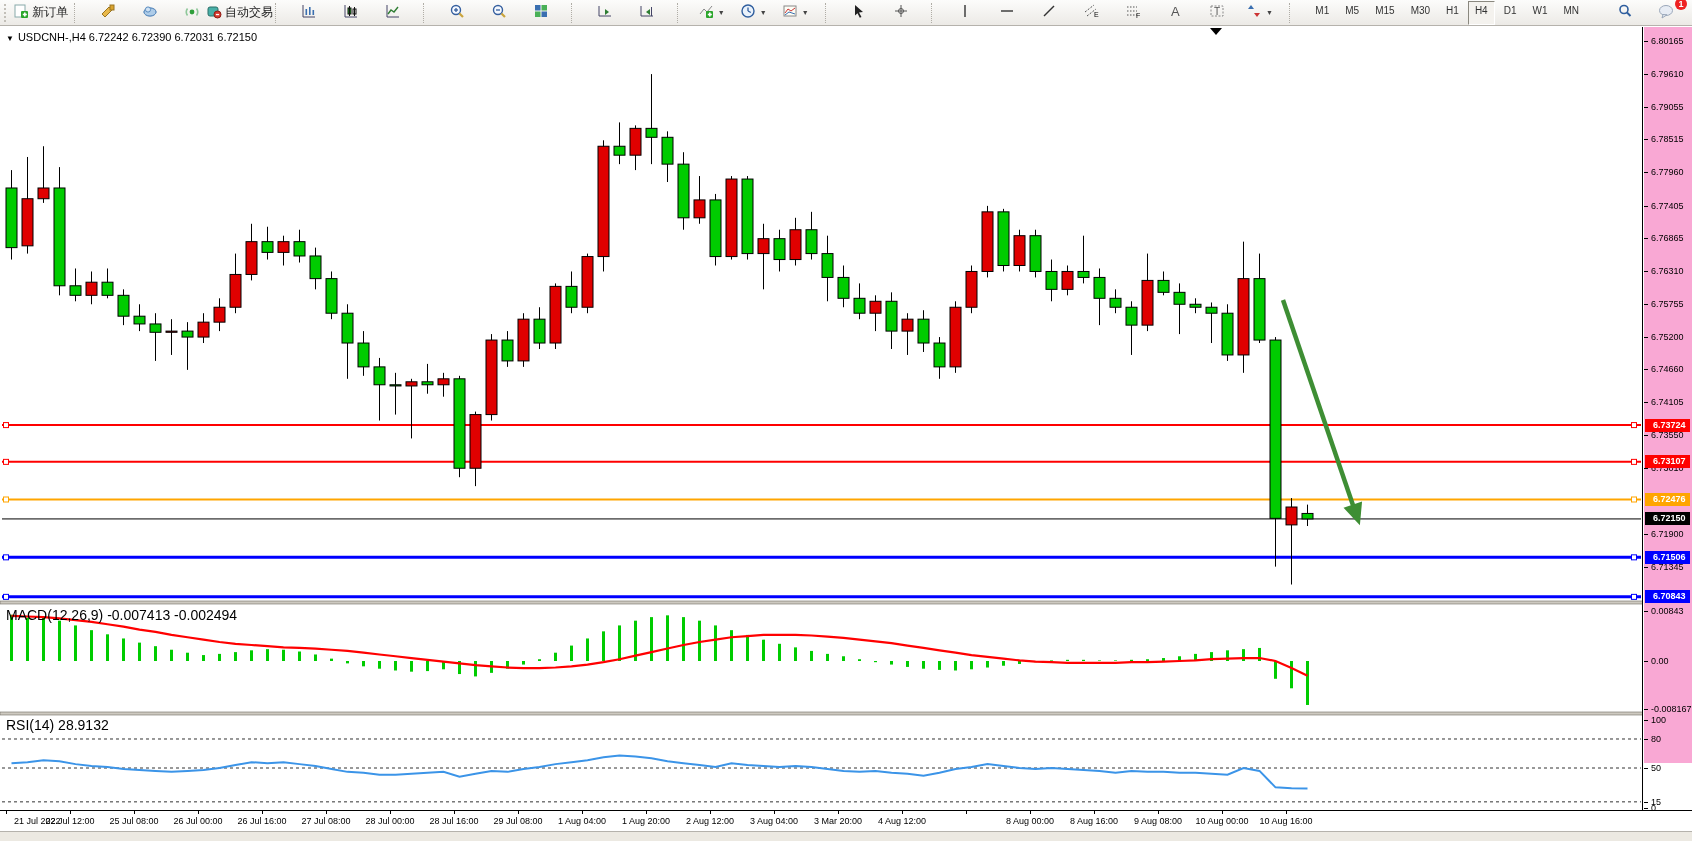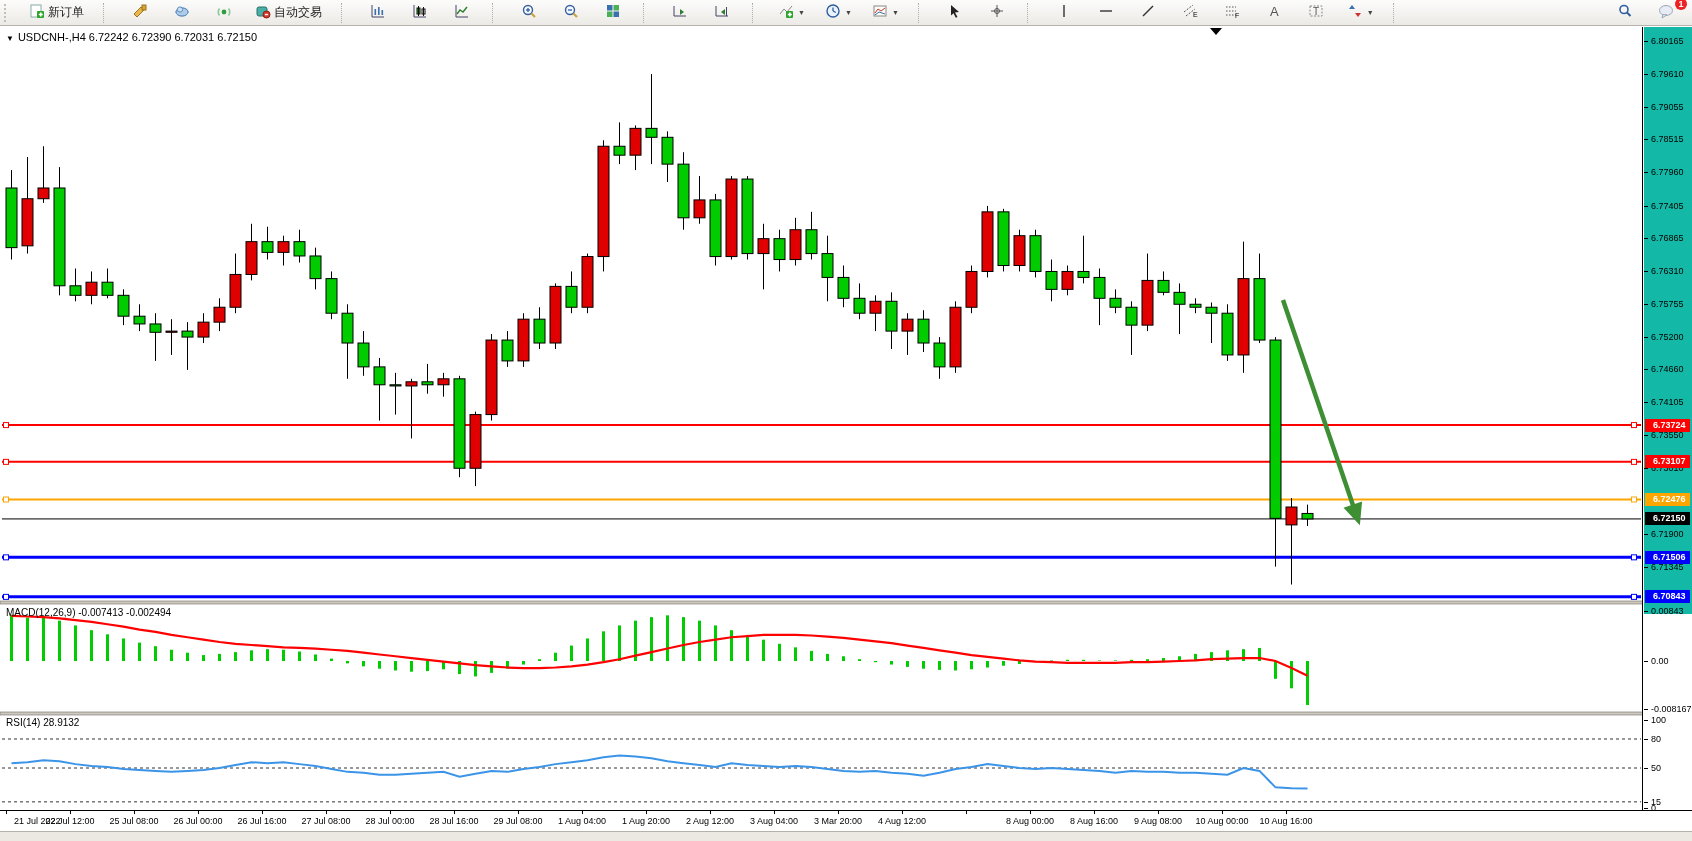--- a/index.html
+++ b/index.html
@@ -11,25 +11,25 @@
   .tsep{width:6px;height:20px;border-left:1px dotted #b0ada6;margin:0 3px;}
   .grip{width:4px;height:18px;border-left:2px dotted #c2bfb8;margin-right:3px;}
   .caret{font-size:7px;color:#444;margin-left:1px;}
   .tf{font-size:10px;color:#333;padding:2px 6px;height:18px;line-height:14px;border:1px solid transparent;}
   .tf.active{border:1px solid;border-color:#8a887f #fff #fff #8a887f;background:#f4f2ee;}
   .spacer{flex:1;}
   .badge{position:absolute;top:-4px;right:-6px;background:#e22;color:#fff;border-radius:50%;width:12px;height:12px;font-size:9px;line-height:12px;text-align:center;font-weight:bold;}
   
   #chartwrap{position:absolute;left:0;top:27px;width:1643px;height:783px;background:#fff;}
   #mainsvg{position:absolute;left:0;top:0;}
-  .overlay-label{position:absolute;font-size:10px;color:#000;white-space:nowrap;z-index:5;}
+  .overlay-label{position:absolute;font-size:14px;color:#000;white-space:nowrap;z-index:5;}
   #charttitle{left:6px;top:4px;font-size:11px;}
   #charttitle .tri{font-size:8px;color:#000;margin-right:4px;}
   
-  #paxis{position:absolute;left:1644px;top:27px;width:48px;height:587px;background:#14b8a6;}
+  #paxis{position:absolute;left:1644px;top:27px;width:48px;height:736px;background:#f9a8d4;}
   .ptick{position:absolute;left:0;width:4px;height:1px;background:#000;}
   .plab{position:absolute;left:7px;font-size:9px;color:#000;white-space:nowrap;}
   .pbox{position:absolute;left:1px;width:45px;height:13px;color:#fff;font-size:9px;font-weight:bold;line-height:13px;padding-left:8px;box-sizing:border-box;white-space:nowrap;}
   
   #taxis{position:absolute;left:0;top:810px;width:1692px;height:21px;background:#fff;border-top:1px solid #000;}
   .ttick{position:absolute;top:0;width:1px;height:3px;background:#000;}
   .tlab{position:absolute;top:5px;font-size:9px;color:#000;white-space:nowrap;transform:translateX(-50%);}
   .tlab.first{transform:none;}
   #bottomstrip{position:absolute;left:0;top:831px;width:1692px;height:10px;background:#ece9e2;border-top:1px solid #b5b2ac;}
   svg text{font-family:"Liberation Sans","DejaVu Sans",sans-serif;}
@@ -233,20 +233,31 @@
       </div>
     <div class="tbtn">
         <span><svg width="16" height="16">
             <polygon points="5,2 8,6 2,6" fill="#3a6fb0"></polygon>
             <polygon points="11,14 14,10 8,10" fill="#c33"></polygon>
           </svg></span>
         <span class="caret">▼</span>
       </div>
     <div class="tsep"></div>
 
+    <div id="tfgroup" style="display:flex;align-items:center;gap:2px;">
+        <div class="tf">M1</div>
+        <div class="tf">M5</div>
+        <div class="tf">M15</div>
+        <div class="tf">M30</div>
+        <div class="tf">H1</div>
+        <div class="tf active">H4</div>
+        <div class="tf">D1</div>
+        <div class="tf">W1</div>
+        <div class="tf">MN</div>
+      </div>
 
     <div class="spacer"></div>
 
     <div class="tbtn">
         <span><svg width="16" height="16">
             <circle cx="7" cy="6.5" r="4" fill="none" stroke="#2f5e9e" stroke-width="1.6"></circle>
             <line x1="10" y1="9.5" x2="13.5" y2="13" stroke="#2f5e9e" stroke-width="2"></line>
           </svg></span>
       </div>
     <div class="tbtn" style="position:relative;margin-right:6px;">

